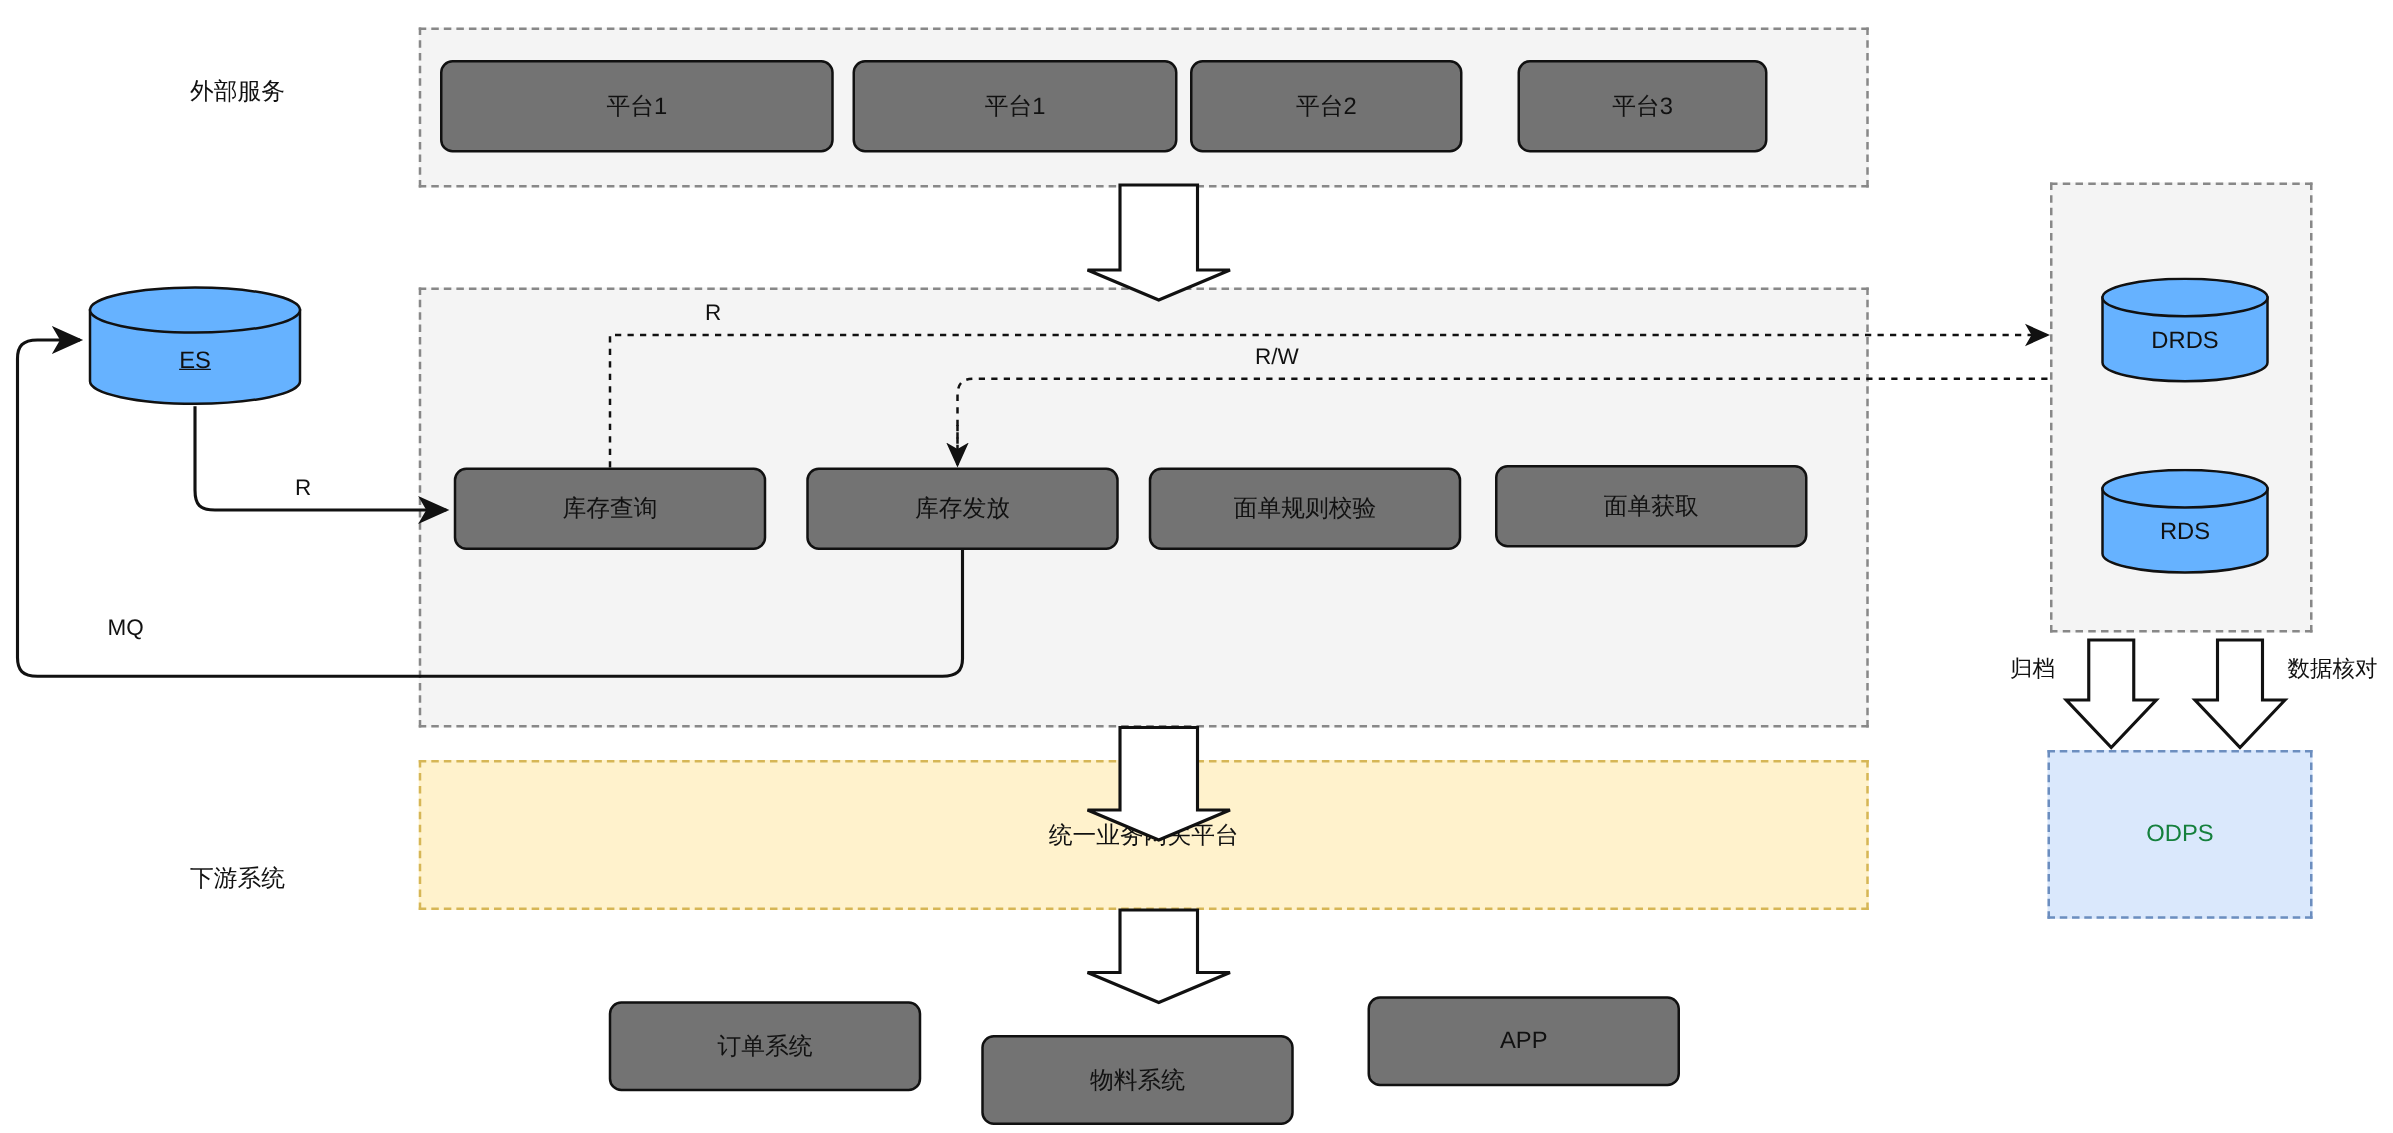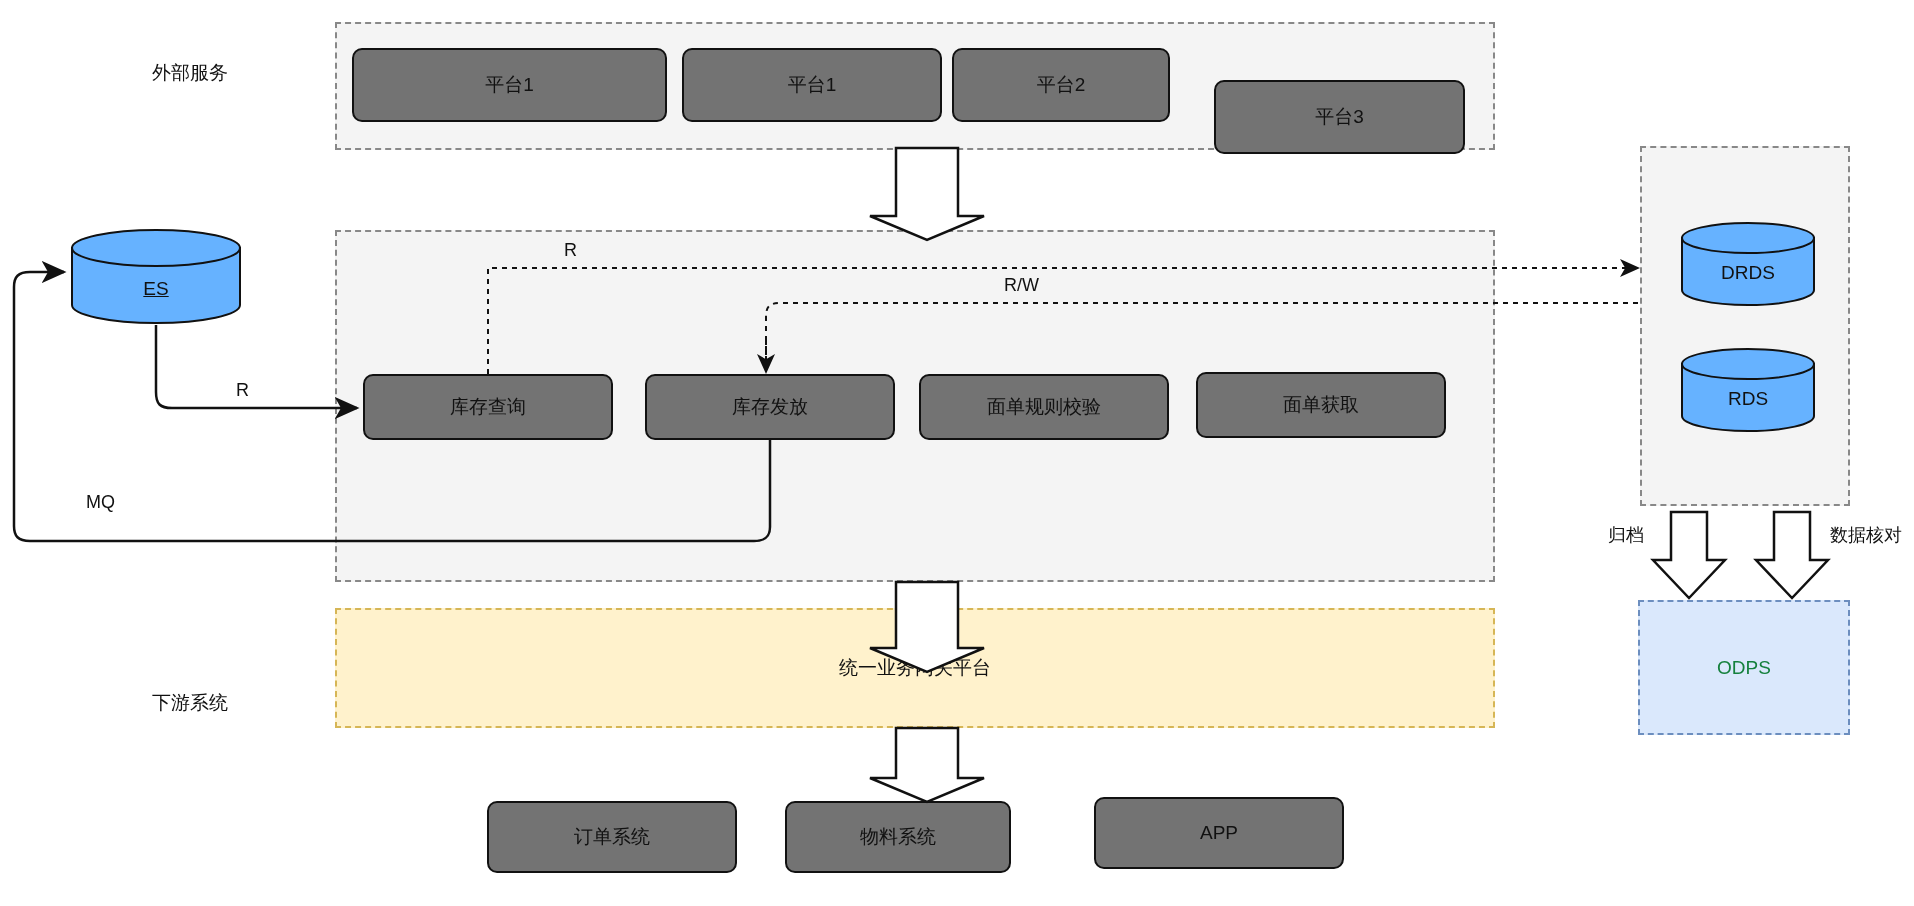--- a/index.html
+++ b/index.html
@@ -30,21 +30,21 @@
   <div class="grp" style="left:335px;top:22px;width:1160px;height:128px;"></div>
   <div class="node" style="left:352px;top:48px;width:315px;height:74px;">
     <span>平台1</span>
   </div>
   <div class="node" style="left:682px;top:48px;width:260px;height:74px;">
     <span>平台1</span>
   </div>
   <div class="node" style="left:952px;top:48px;width:218px;height:74px;">
     <span>平台2</span>
   </div>
-  <div class="node" style="left:1214px;top:48px;width:251px;height:74px;margin-top:32px;">
+  <div class="node" style="left:1214px;top:48px;width:200px;height:74px;">
     <span>平台3</span>
   </div>
 
   <div class="grp" style="left:335px;top:230px;width:1160px;height:352px;"></div>
   <div class="node" style="left:363px;top:374px;width:250px;height:66px;text-align:right;">
     <span>库存查询</span>
   </div>
   <div class="node" style="left:919px;top:374px;width:250px;height:66px;">
     <span>面单规则校验</span>
   </div>
@@ -55,21 +55,21 @@
     <span>面单获取</span>
   </div>
 
   <div class="gw" style="left:335px;top:608px;width:1160px;height:120px;">
     <span>统一业务网关平台</span>
   </div>
 
   <div class="node" style="left:487px;top:801px;width:250px;height:72px;">
     <span>订单系统</span>
   </div>
-  <div class="node" style="left:785px;top:801px;width:226px;height:72px;">
+  <div class="node" style="left:785px;top:828px;width:250px;height:72px;">
     <span>物料系统</span>
   </div>
   <div class="node" style="left:1094px;top:797px;width:250px;height:72px;">
     <span>APP</span>
   </div>
 
   <div class="grp" style="left:1640px;top:146px;width:210px;height:360px;"></div>
 
   <div class="odps" style="left:1638px;top:600px;width:212px;height:135px;">
     <span>ODPS</span>
@@ -84,21 +84,21 @@
   </div>
 
   <div class="cyl" style="left:1680px;top:222px;width:136px;height:86px;">
     <svg width="136" height="86" viewBox="0 0 136 86">
       <path d="M2,16 L2,68 A66,15 0 0 0 134,68 L134,16 Z" fill="#66b2ff" stroke="#111111" stroke-width="2"></path>
       <ellipse cx="68" cy="16" rx="66" ry="15" fill="#66b2ff" stroke="#111111" stroke-width="2"></ellipse>
     </svg>
     <div class="cname" style="top:40px;">DRDS</div>
   </div>
 
-  <div class="cyl" style="left:1680px;top:348px;width:136px;height:86px;">
+  <div class="cyl" style="left:1680px;top:375px;width:136px;height:86px;">
     <svg width="136" height="86" viewBox="0 0 136 86">
       <path d="M2,16 L2,68 A66,15 0 0 0 134,68 L134,16 Z" fill="#66b2ff" stroke="#111111" stroke-width="2"></path>
       <ellipse cx="68" cy="16" rx="66" ry="15" fill="#66b2ff" stroke="#111111" stroke-width="2"></ellipse>
     </svg>
     <div class="cname" style="top:40px;">RDS</div>
   </div>
 
   <svg class="layer">
     <defs>
       <marker id="ah" markerWidth="11" markerHeight="11" refX="9" refY="5.5" orient="auto">

